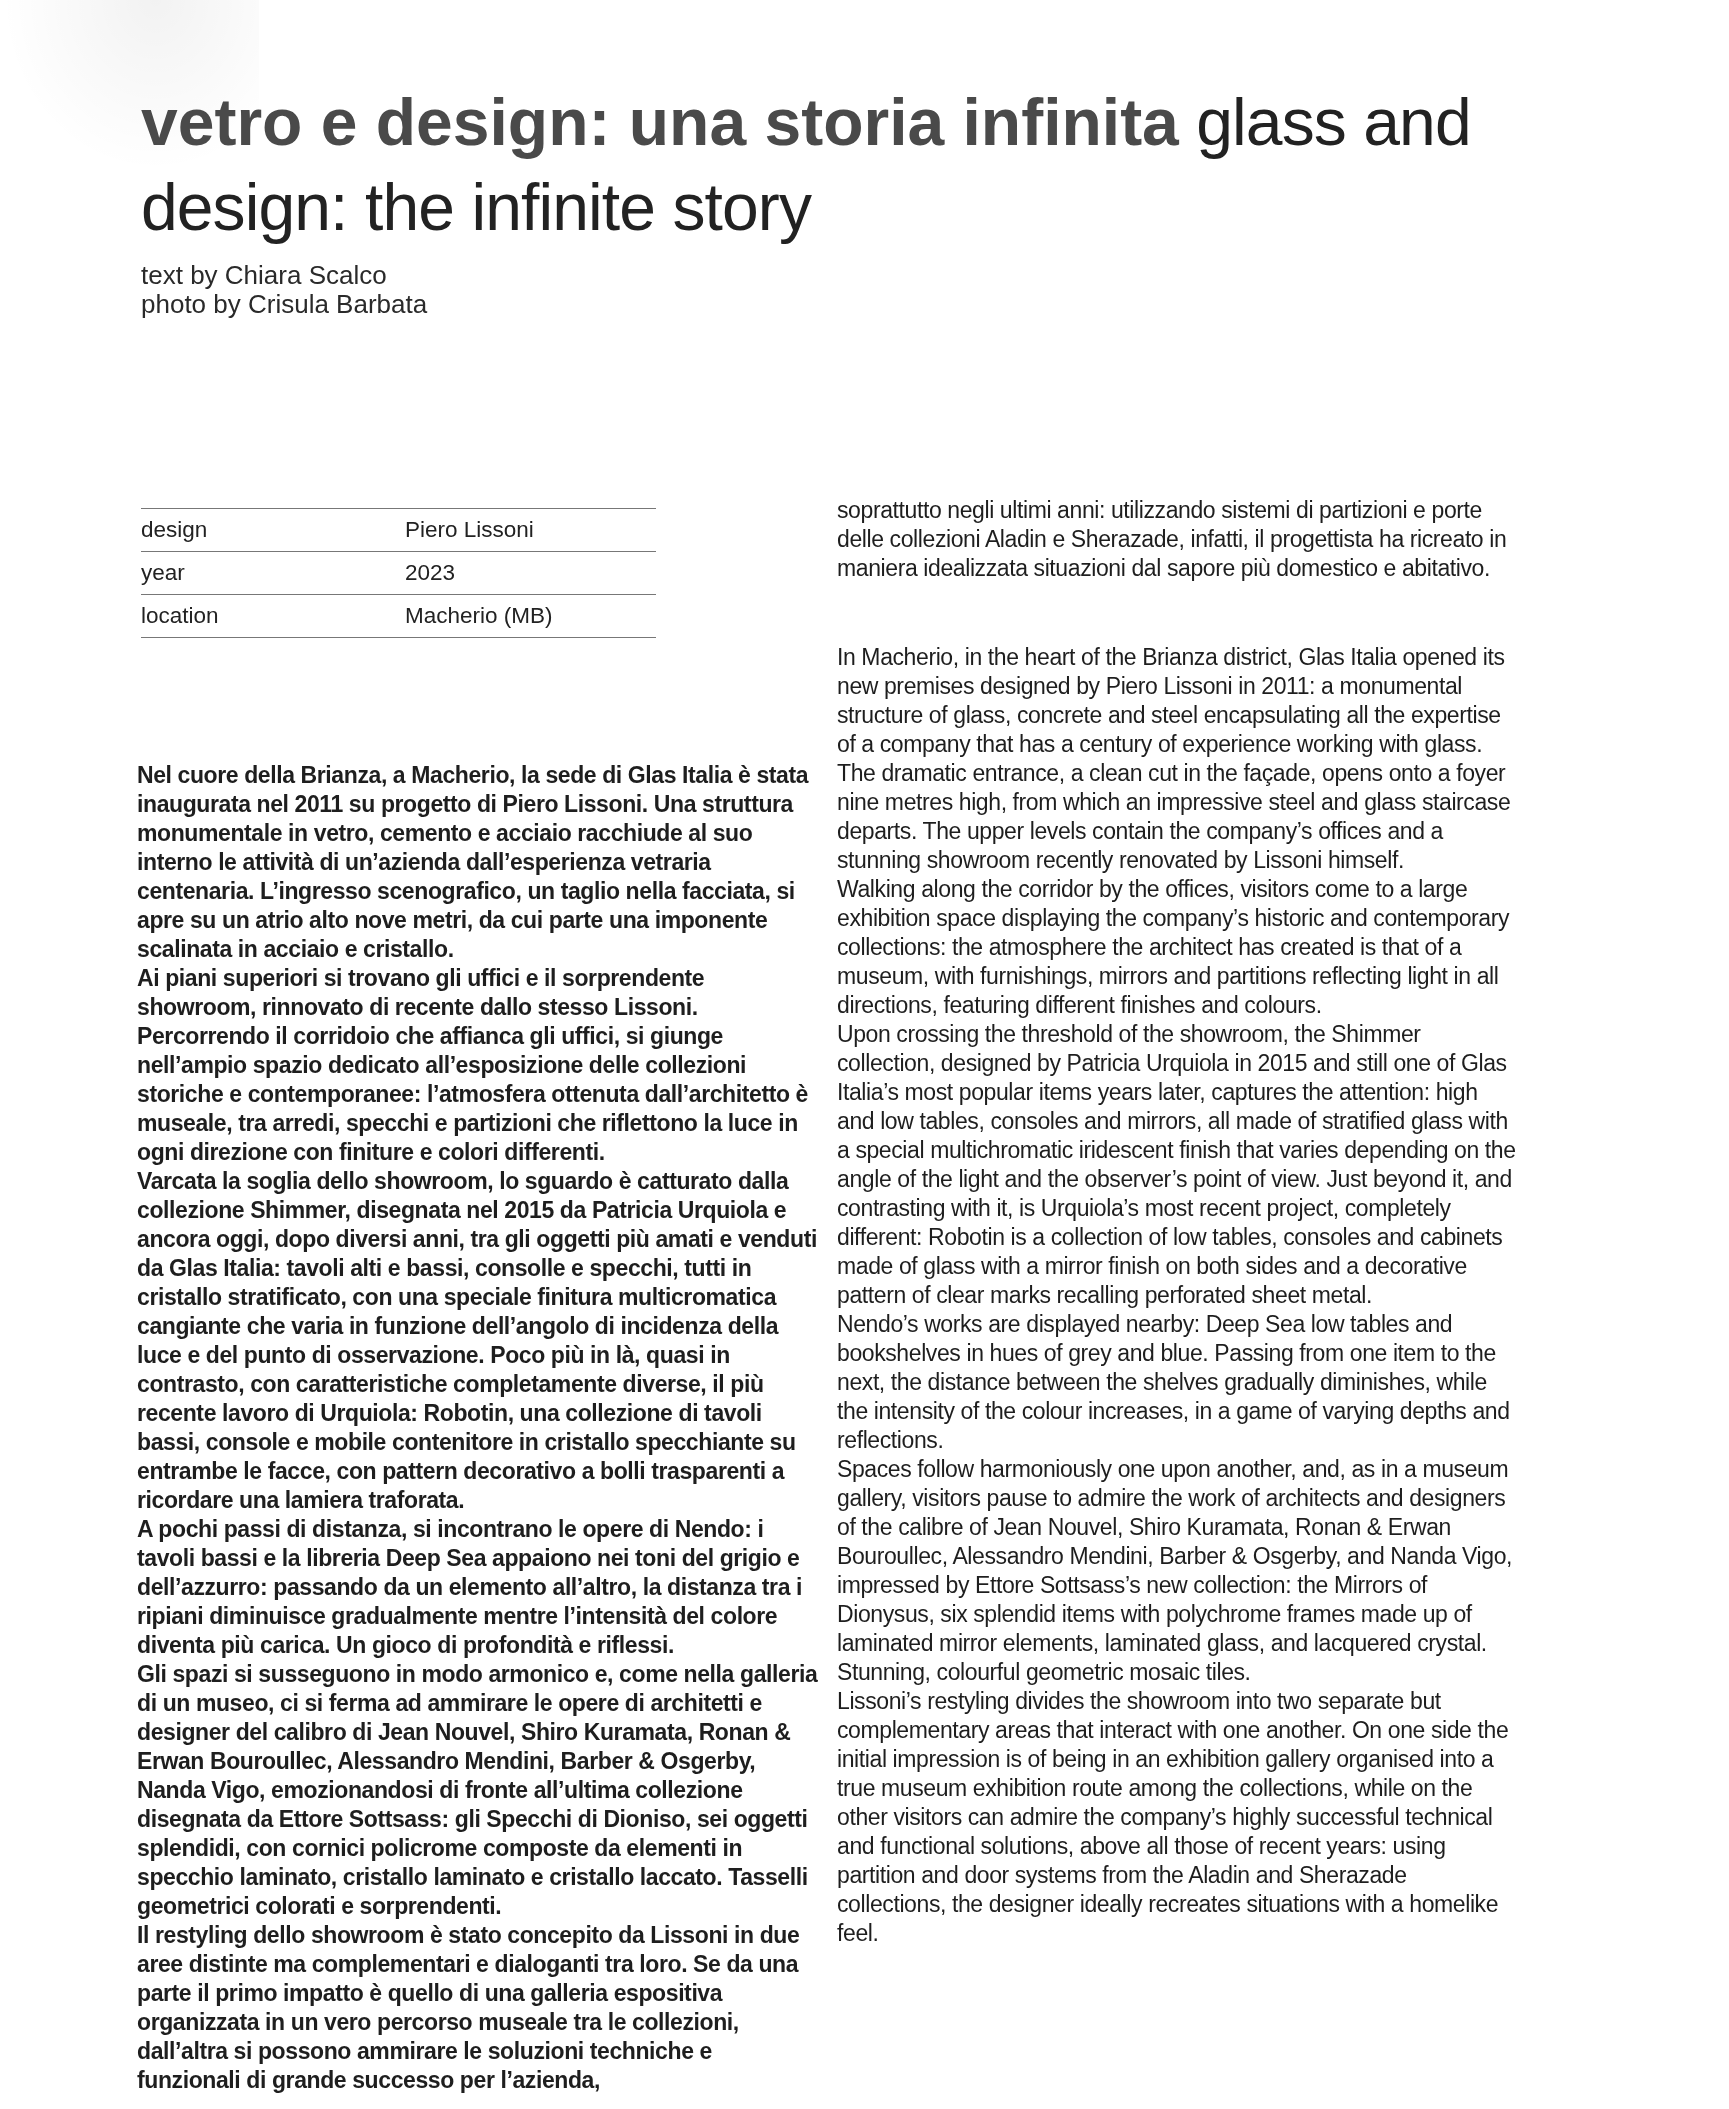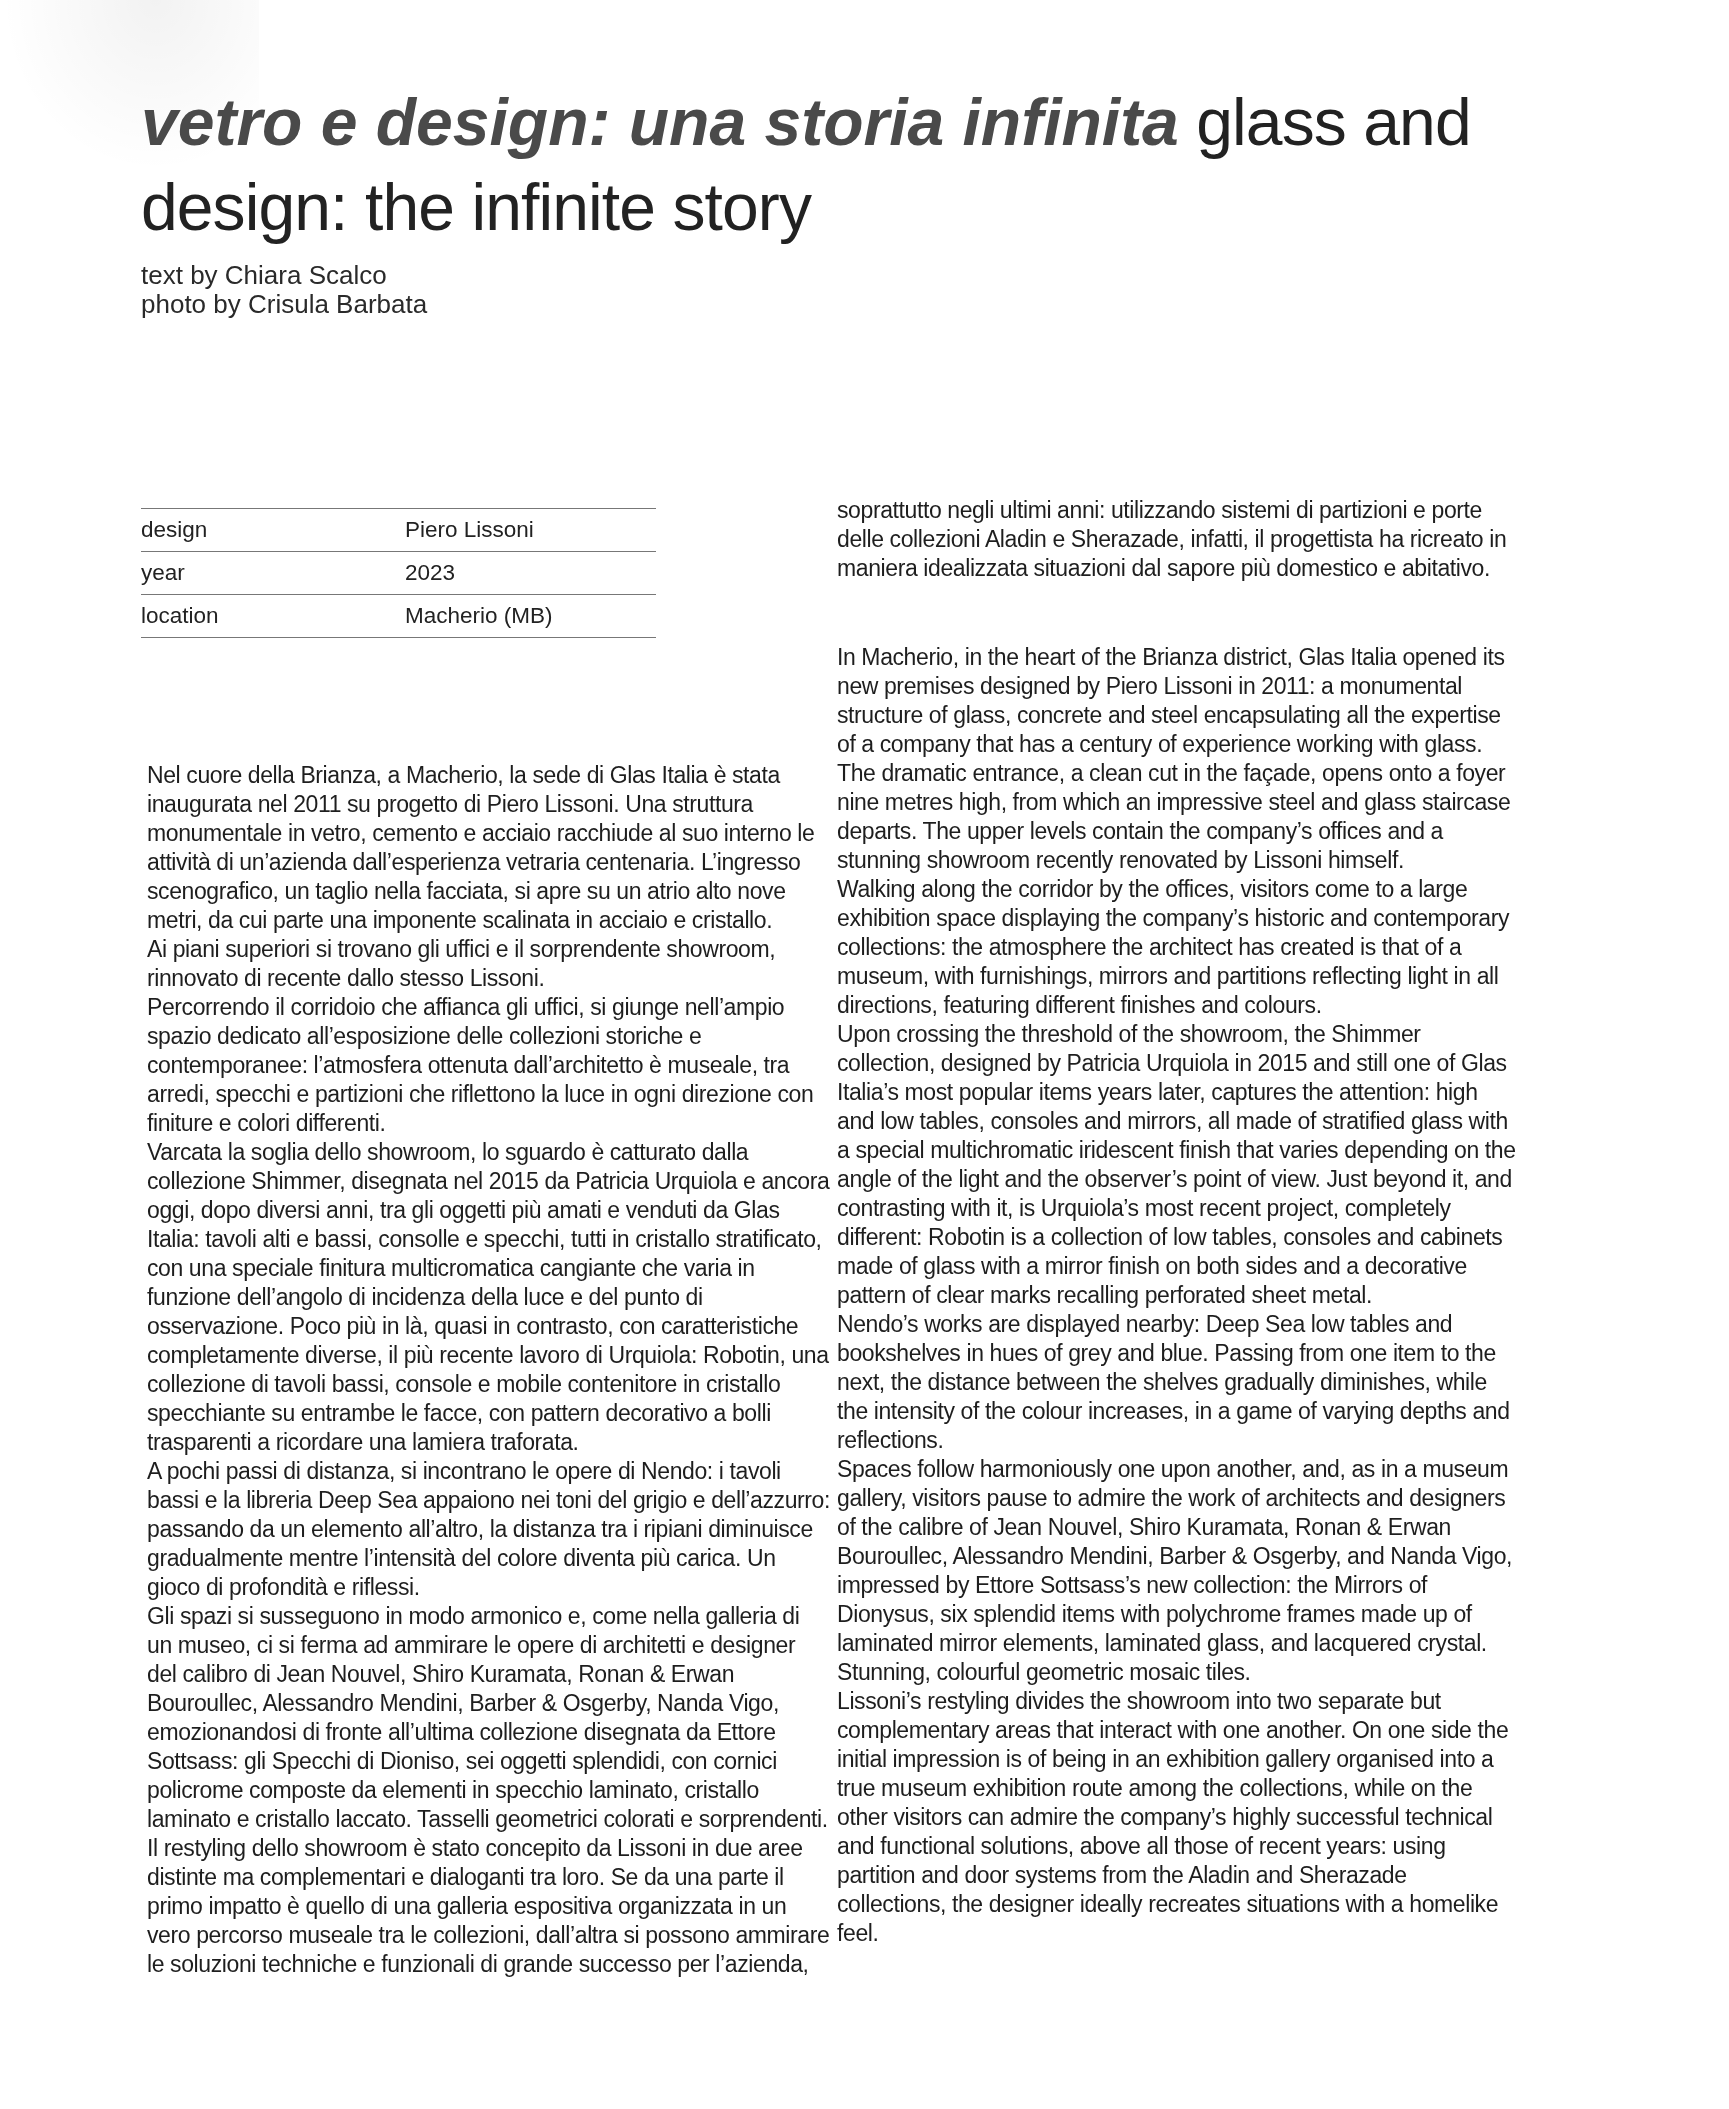--- a/index.html
+++ b/index.html
@@ -31,21 +31,20 @@
       font-size: 66px;
       line-height: 85px;
       font-weight: normal;
       letter-spacing: -0.9px;
       color: #222;
     }
     .title .it {
       font-weight: bold;
       color: #4a4a4a;
       letter-spacing: 0px;
-      font-style: italic;
     }
     .title .en {
       color: #222;
       font-weight: normal;
     }
     .credits {
       position: absolute;
       left: 141px;
       top: 261px;
       font-size: 26px;
@@ -74,23 +73,24 @@
 
     .col {
       position: absolute;
       font-size: 23px;
       line-height: 29px;
       color: #1e1e1e;
       letter-spacing: -0.4px;
     }
     .col p { margin: 0; }
     .col-it {
-      left: 147px;
+      left: 137px;
       top: 761px;
       width: 683px;
+      font-weight: bold;
     }
     .col-en-top {
       left: 837px;
       top: 496px;
       width: 683px;
     }
     .col-en {
       left: 837px;
       top: 643px;
       width: 683px;

